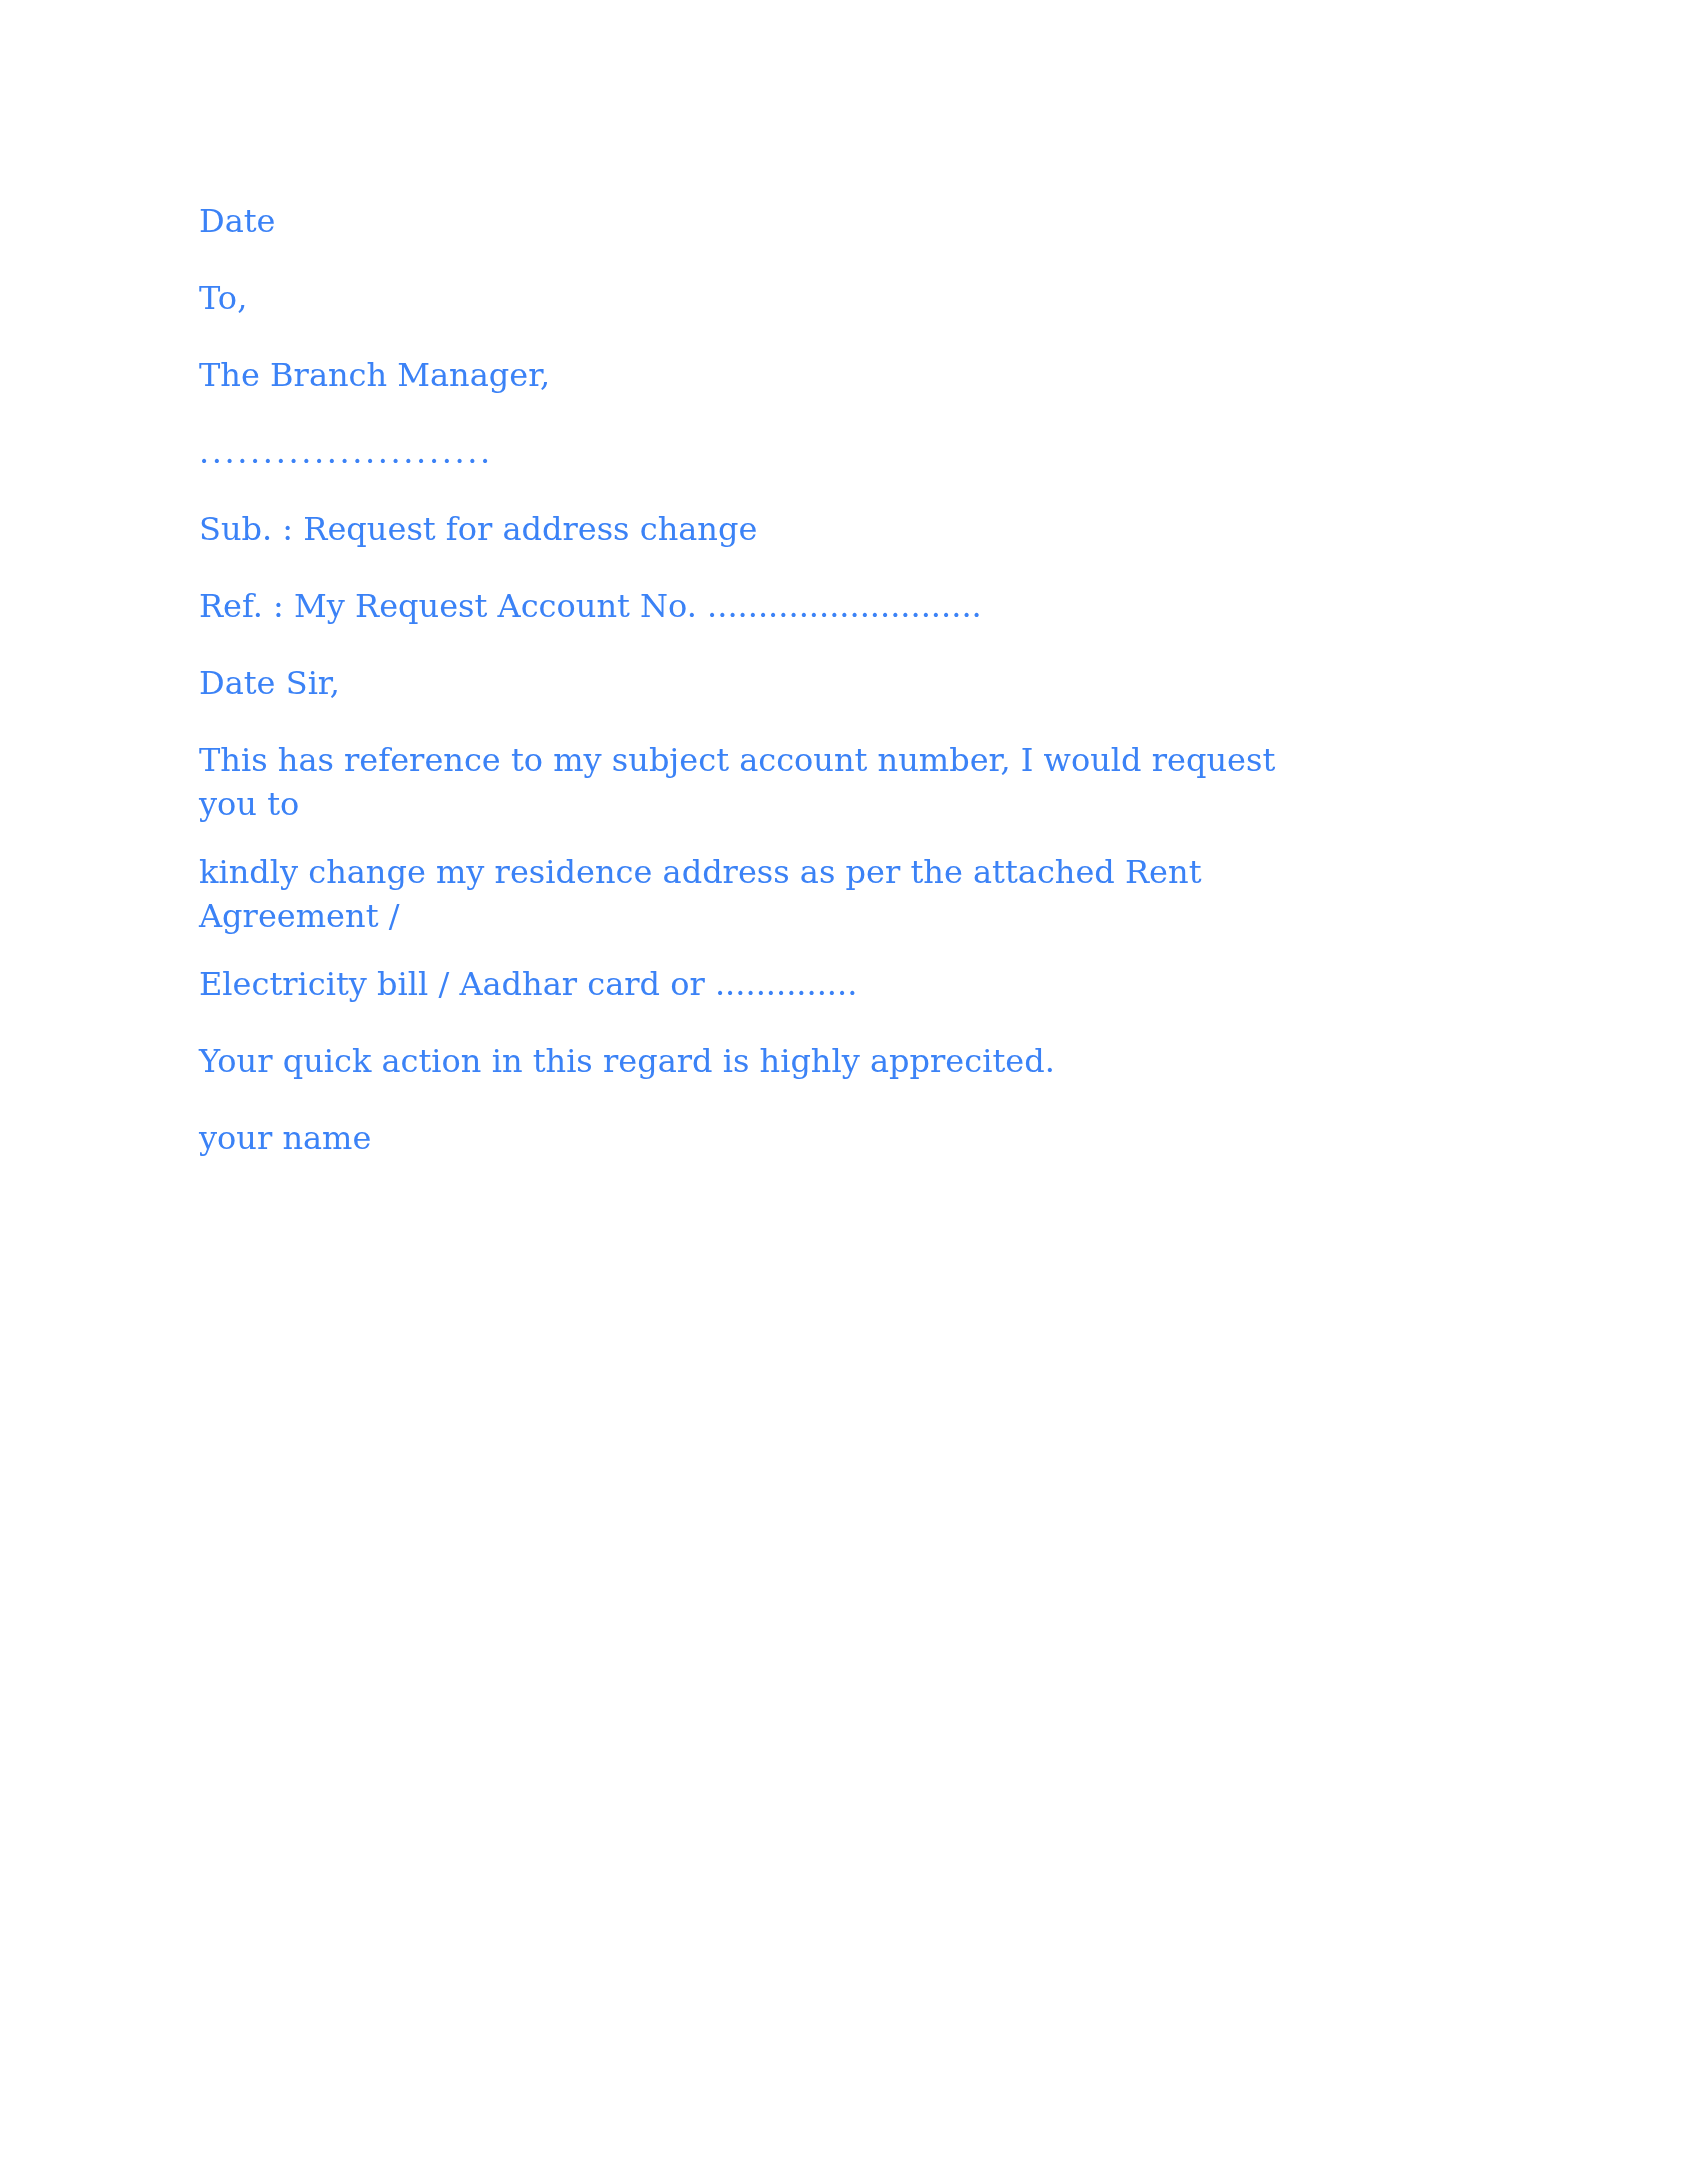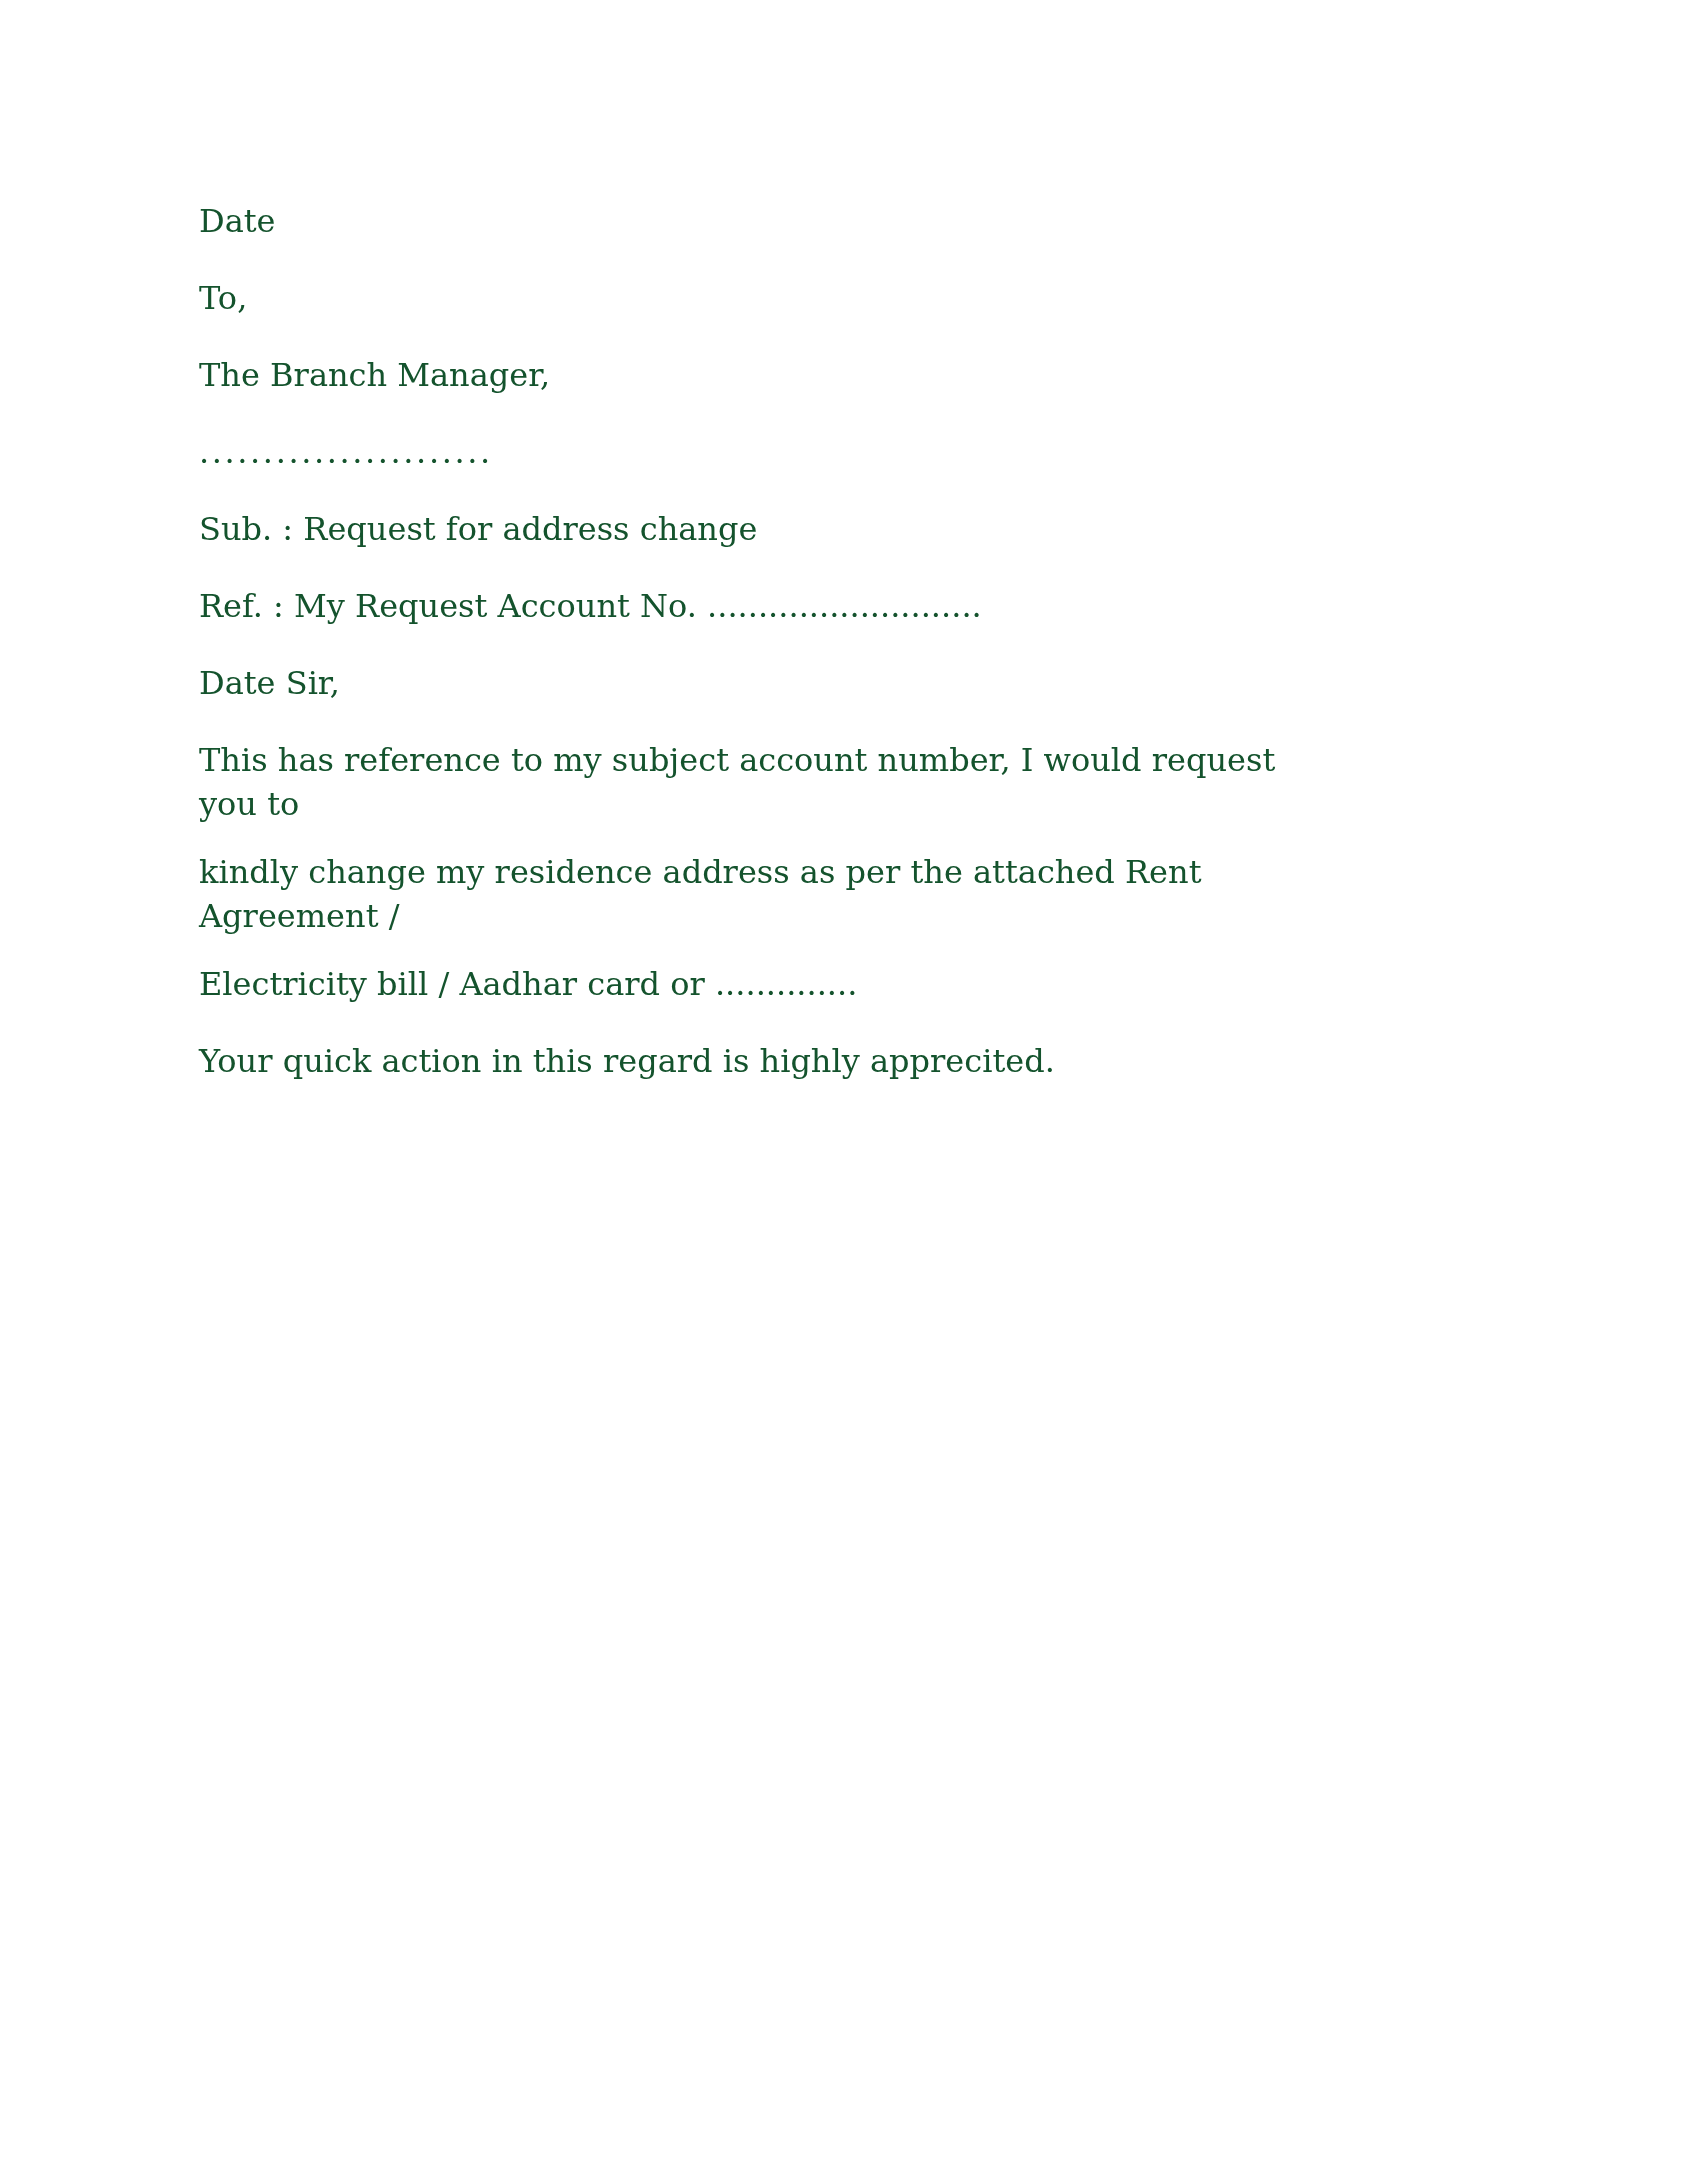--- a/index.html
+++ b/index.html
@@ -16,21 +16,21 @@
   }
   .page {
     position: absolute;
     top: 0;
     left: 0;
     width: 1469px;
     height: 2184px;
     background: #ffffff;
     box-sizing: border-box;
     padding: 199px 192px 0 199px;
-    color: #14532d;
+    color: #3b82f6;
     font-size: 32px;
     line-height: 44px;
   }
   .para {
     margin: 0 0 33px 0;
   }
   .para .line {
     display: block;
     margin-top: 24px;
   }
@@ -59,15 +59,16 @@
 
   <div class="para">
     <span class="line">This has reference to my subject account number, I would request you to</span>
     <span class="line">kindly change my residence address as per the attached Rent Agreement /</span>
     <span class="line">Electricity bill / Aadhar card or ..............</span>
   </div>
 
   <div class="para">Your quick action in this regard is highly apprecited.</div>
 
 
+  <div class="para">your name</div>
 
 </div>
 
 
 </body></html>

